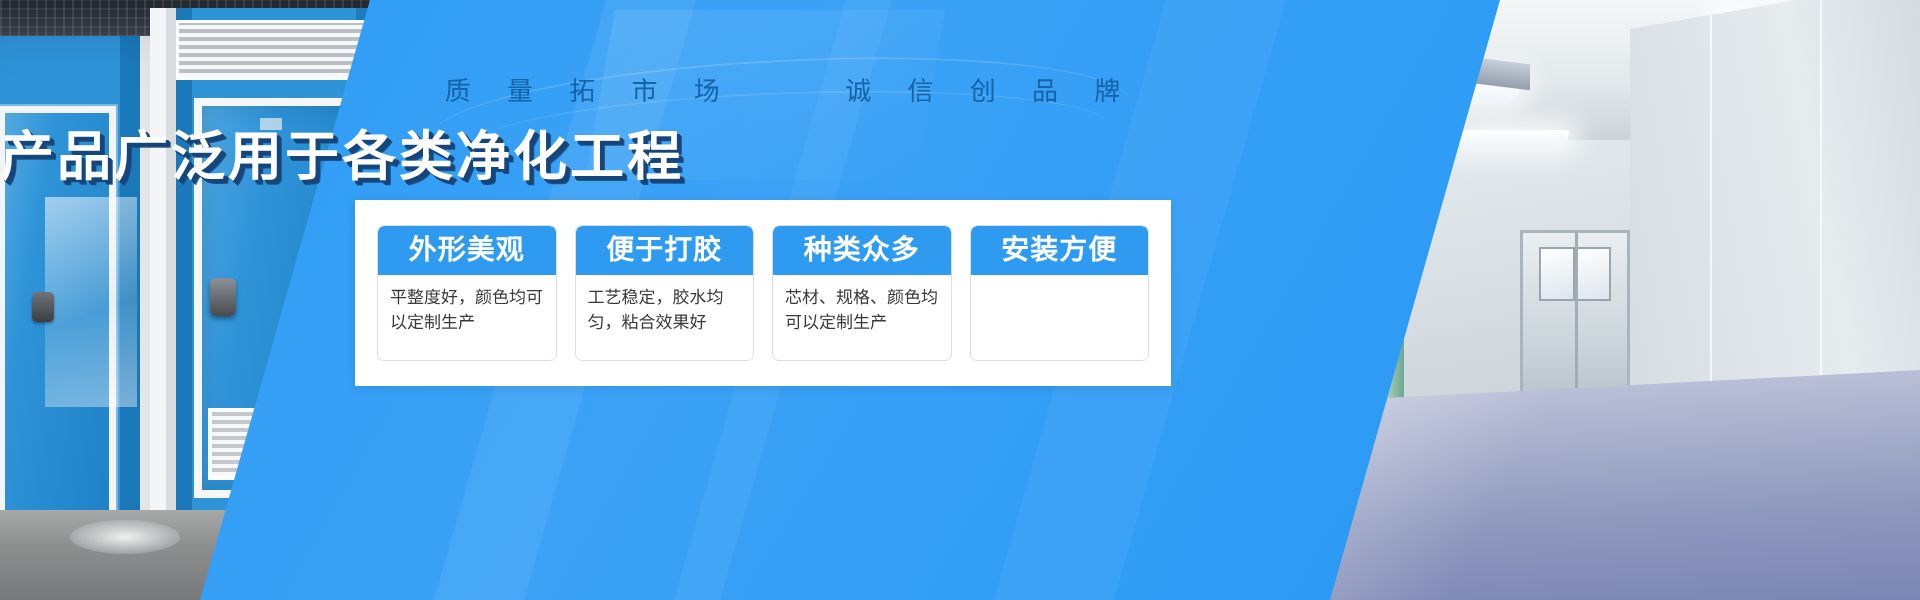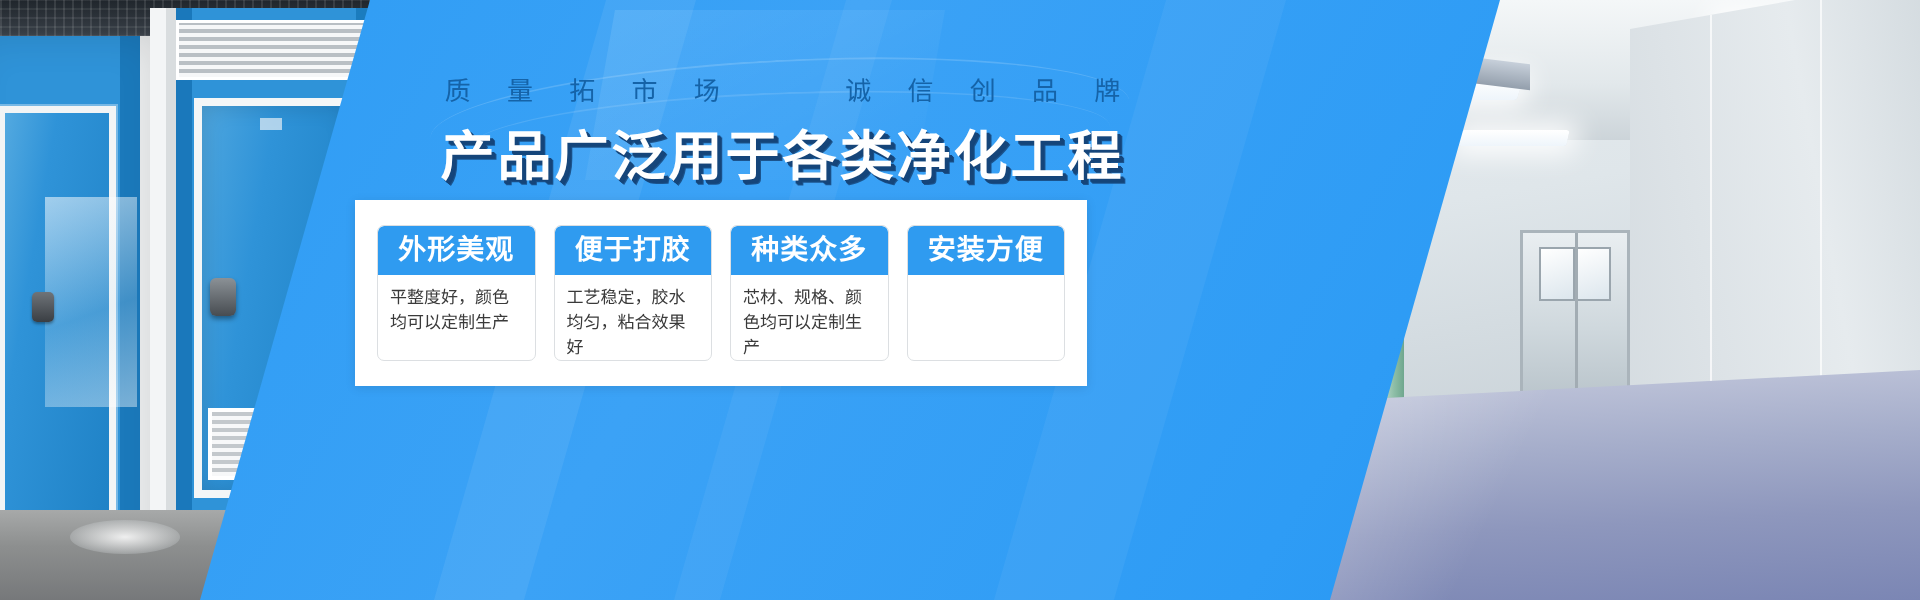--- a/index.html
+++ b/index.html
@@ -256,36 +256,36 @@
     font-size:26px;
     letter-spacing:14px;
     color:#1563a8;
     font-weight:400;
     text-indent:14px;
     white-space:pre;
     font-family:"DejaVu Sans","Liberation Sans",sans-serif;
   }
   .headline{
     position:absolute; left:0; top:112px; width:1565px;
-    text-align:center;
+    text-align:left;
     font-size:54px;
     font-weight:bold;
     letter-spacing:3px;
     color:#ffffff;
     font-family:"DejaVu Sans","Liberation Sans",sans-serif;
     text-shadow:
        3px 3px 0 #15457a,
        4px 4px 0 #15457a,
        5px 5px 0 rgba(21,69,122,.85);
   }
 
   
   .cards-panel{
     position:absolute; left:355px; top:200px;
-    width:732px; height:186px;
+    width:816px; height:186px;
     background:#ffffff;
     display:flex;
     align-items:flex-start;
     padding:25px 22px;
     gap:18px;
     box-shadow: 0 2px 10px rgba(0,0,0,.10);
   }
   .card{
     flex:1 1 0;
     min-width:0;

